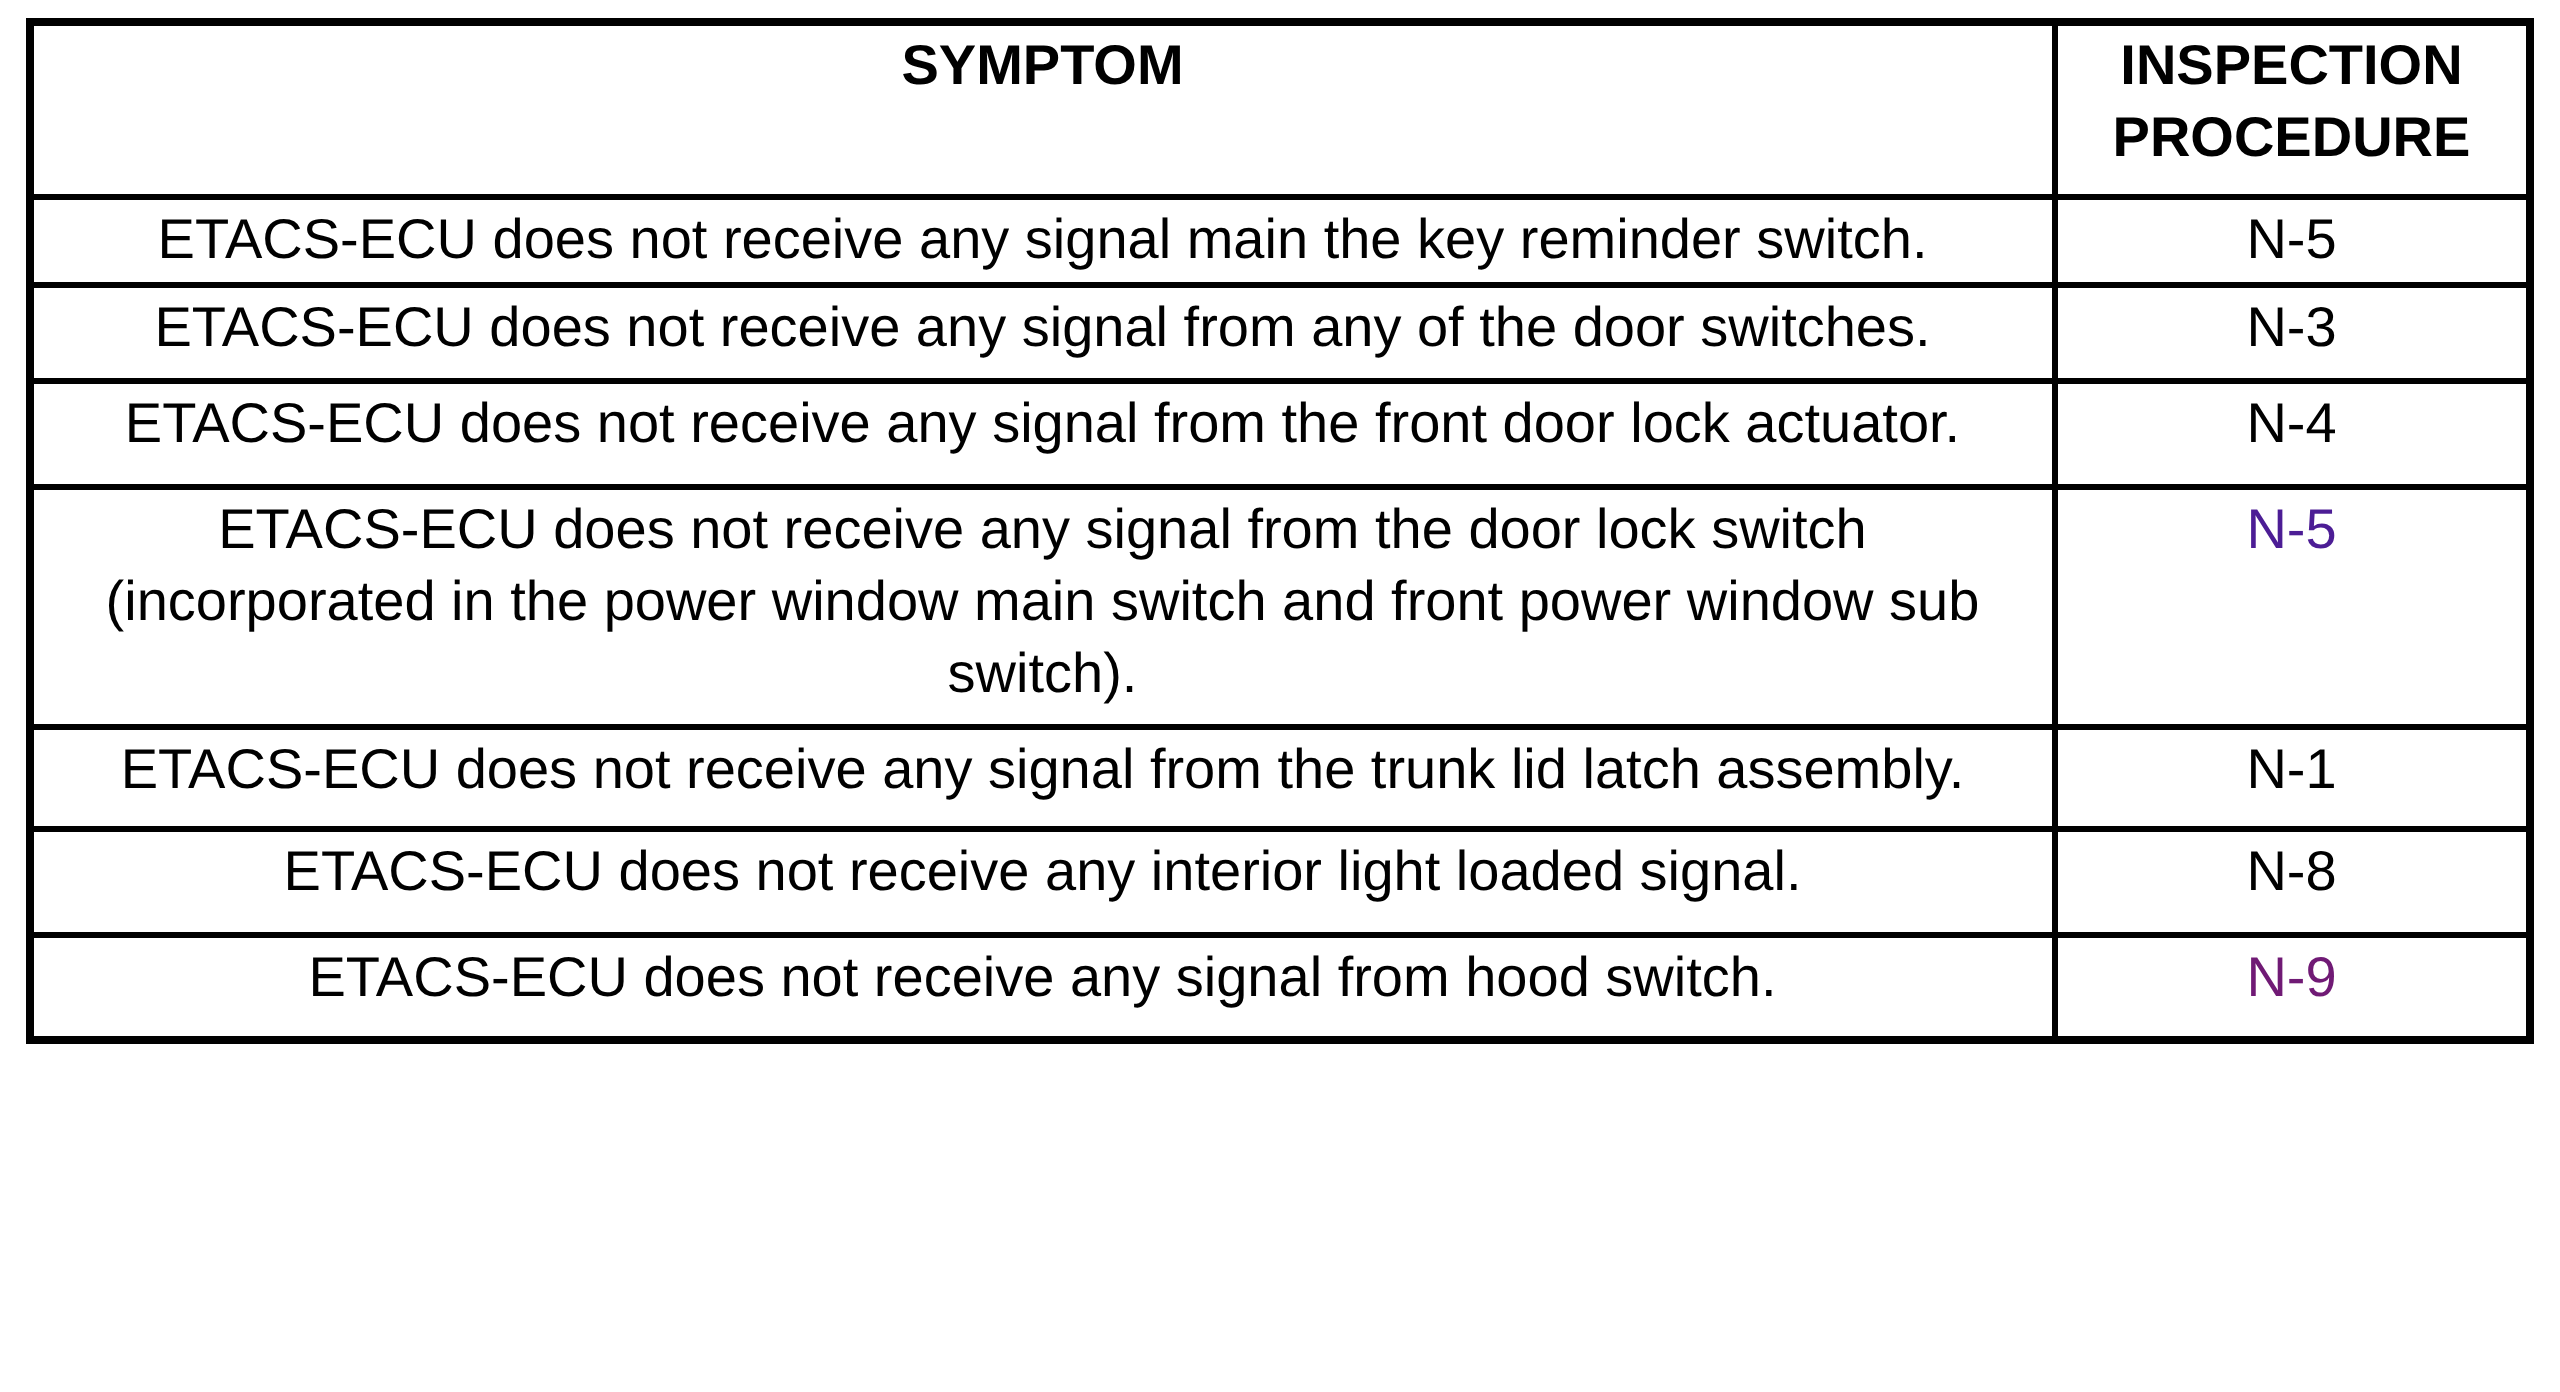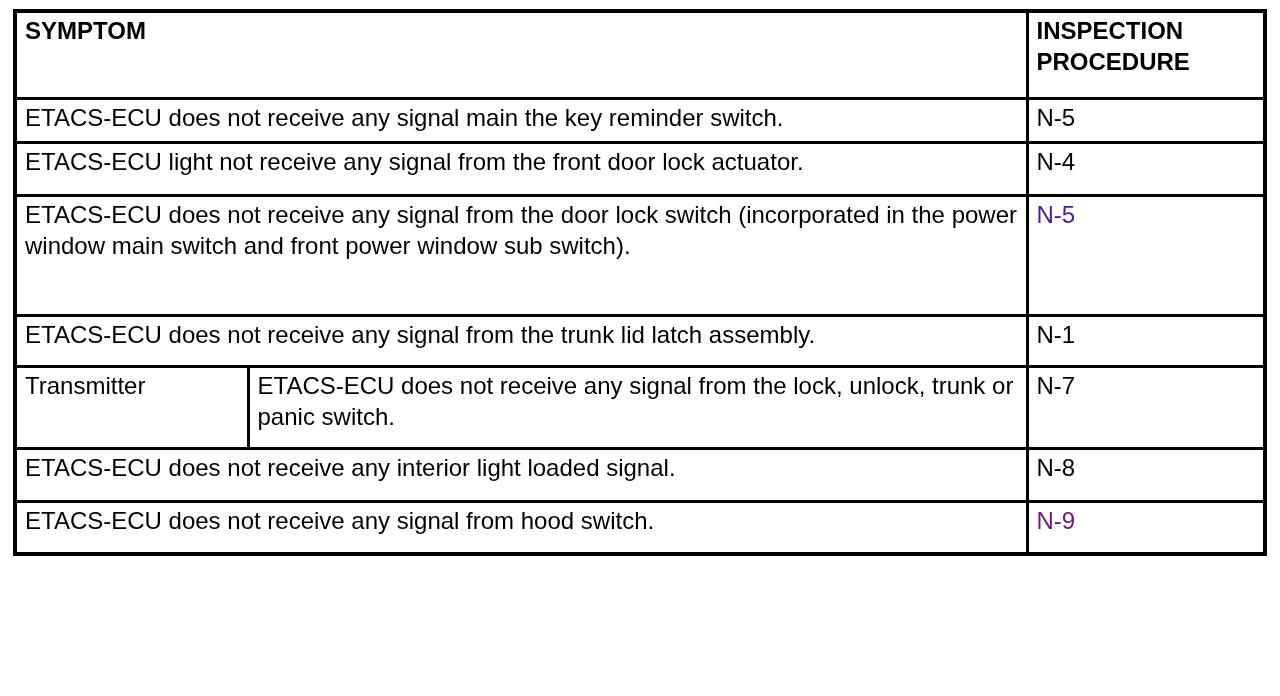--- a/index.html
+++ b/index.html
@@ -17,23 +17,23 @@
     top: 9px;
     width: 1250px;
     border-collapse: collapse;
     table-layout: fixed;
     border: 4px solid #000000;
   }
   .doc-table th,
   .doc-table td {
     border: 3px solid #000000;
     vertical-align: top;
-    text-align: left;
+    text-align: center;
     padding: 2px 8px 2px 8px;
-    font-size: 24px;
+    font-size: 28px;
     line-height: 1.3;
     color: #000000;
     background: #ffffff;
     overflow: hidden;
   }
   .doc-table th {
     font-weight: bold;
   }
 </style>
 </head>
@@ -49,36 +49,35 @@
     <tr style="height:87px">
       <th colspan="2" style="border-color: rgb(0, 0, 0); color: rgb(0, 0, 0);">SYMPTOM</th>
       <th style="border-color: rgb(0, 0, 0); color: rgb(0, 0, 0);">INSPECTION PROCEDURE</th>
     </tr>
   </thead>
   <tbody>
     <tr style="height:44px">
       <td colspan="2" style="border-color: rgb(0, 0, 0); color: rgb(0, 0, 0);">ETACS-ECU does not receive any signal main the key reminder switch.</td>
       <td style="border-color: rgb(0, 0, 0); color: rgb(0, 0, 0);">N-5</td>
     </tr>
+    <tr style="height:48px">
+      <td colspan="2" style="border-color: rgb(0, 0, 0); color: rgb(0, 0, 0);">ETACS-ECU does not receive any signal from any of the door switches.</td>
+      <td style="border-color: rgb(0, 0, 0); color: rgb(0, 0, 0);">N-3</td>
+    </tr>
     <tr style="height:53px">
-      <td colspan="2" style="border-color: rgb(0, 0, 0); color: rgb(0, 0, 0);">ETACS-ECU light not receive any signal from the front door lock actuator.</td>
+      <td colspan="2" style="border-color: rgb(0, 0, 0); color: rgb(0, 0, 0);">ETACS-ECU does not receive any signal from the front door lock actuator.</td>
       <td style="border-color: rgb(0, 0, 0); color: rgb(0, 0, 0);">N-4</td>
     </tr>
     <tr style="height:120px">
       <td colspan="2" style="border-color: rgb(0, 0, 0); color: rgb(0, 0, 0);">ETACS-ECU does not receive any signal from the door lock switch (incorporated in the power window main switch and front power window sub switch).</td>
       <td style="border-color: rgb(0, 0, 0); color: #4c1d95;">N-5</td>
     </tr>
     <tr style="height:51px">
       <td colspan="2" style="border-color: rgb(0, 0, 0); color: rgb(0, 0, 0);">ETACS-ECU does not receive any signal from the trunk lid latch assembly.</td>
       <td style="border-color: rgb(0, 0, 0); color: rgb(0, 0, 0);">N-1</td>
-    </tr>
-    <tr style="height:82px">
-      <td style="border-color: rgb(0, 0, 0); color: rgb(0, 0, 0);">Transmitter</td>
-      <td style="border-color: rgb(0, 0, 0); color: rgb(0, 0, 0);">ETACS-ECU does not receive any signal from the lock, unlock, trunk or panic switch.</td>
-      <td style="border-color: rgb(0, 0, 0); color: rgb(0, 0, 0);">N-7</td>
     </tr>
     <tr style="height:53px">
       <td colspan="2" style="border-color: rgb(0, 0, 0); color: rgb(0, 0, 0); margin-top: 46px;">ETACS-ECU does not receive any interior light loaded signal.</td>
       <td style="border-color: rgb(0, 0, 0); color: rgb(0, 0, 0);">N-8</td>
     </tr>
     <tr style="height:53px">
       <td colspan="2" style="border-color: rgb(0, 0, 0); color: rgb(0, 0, 0);">ETACS-ECU does not receive any signal from hood switch.</td>
       <td style="border-color: rgb(0, 0, 0); color: #701a75;">N-9</td>
     </tr>
   </tbody>

